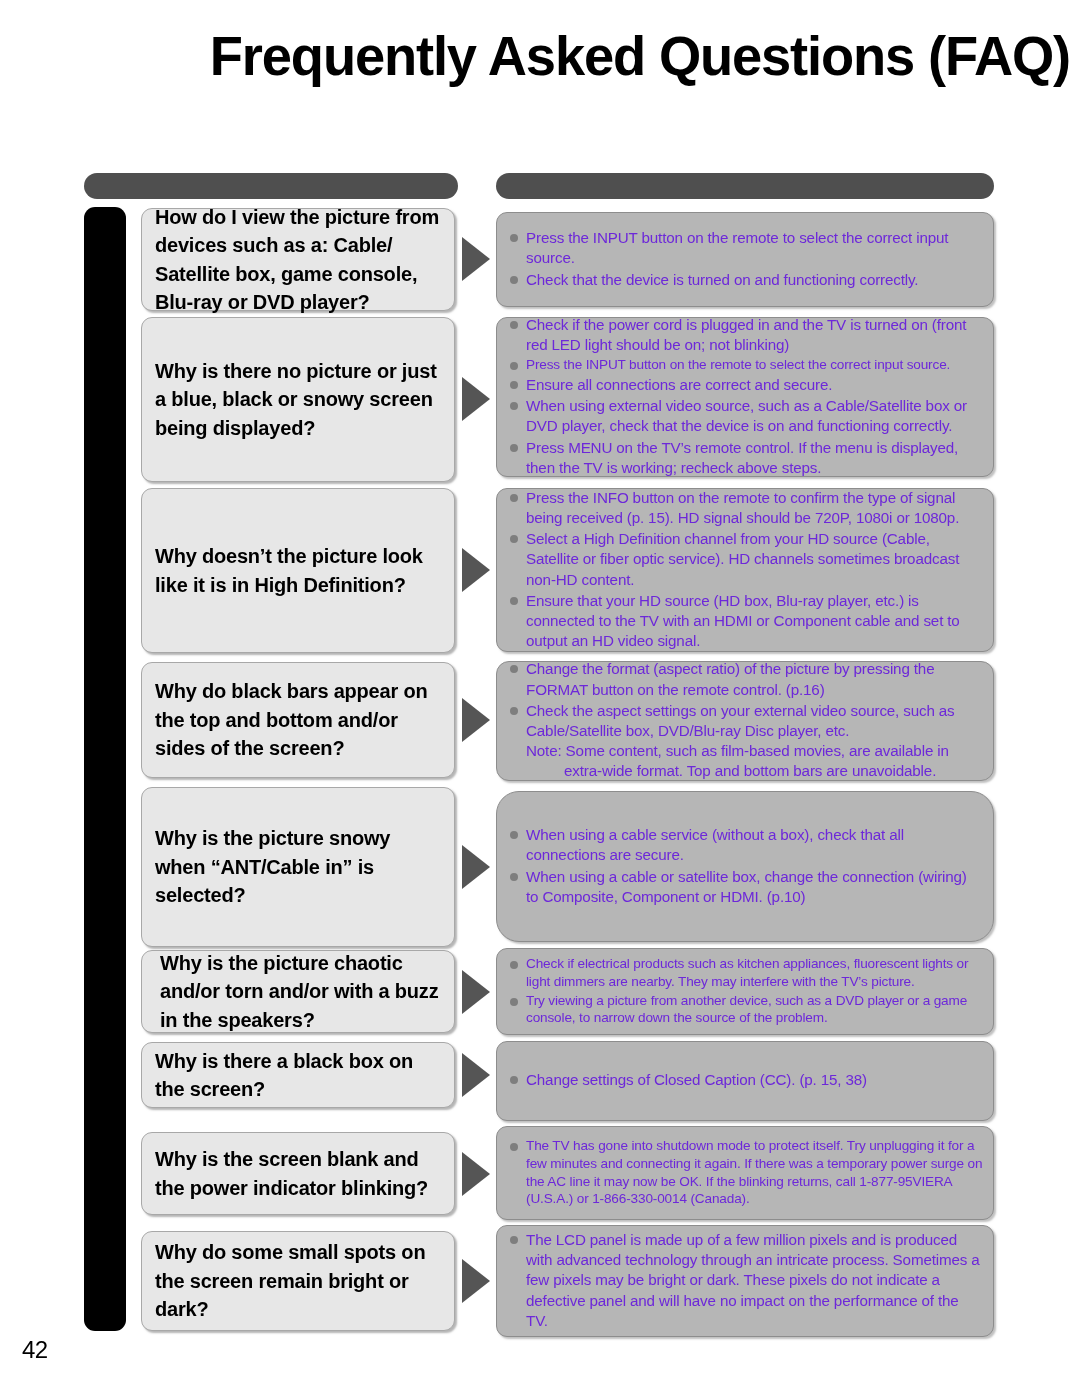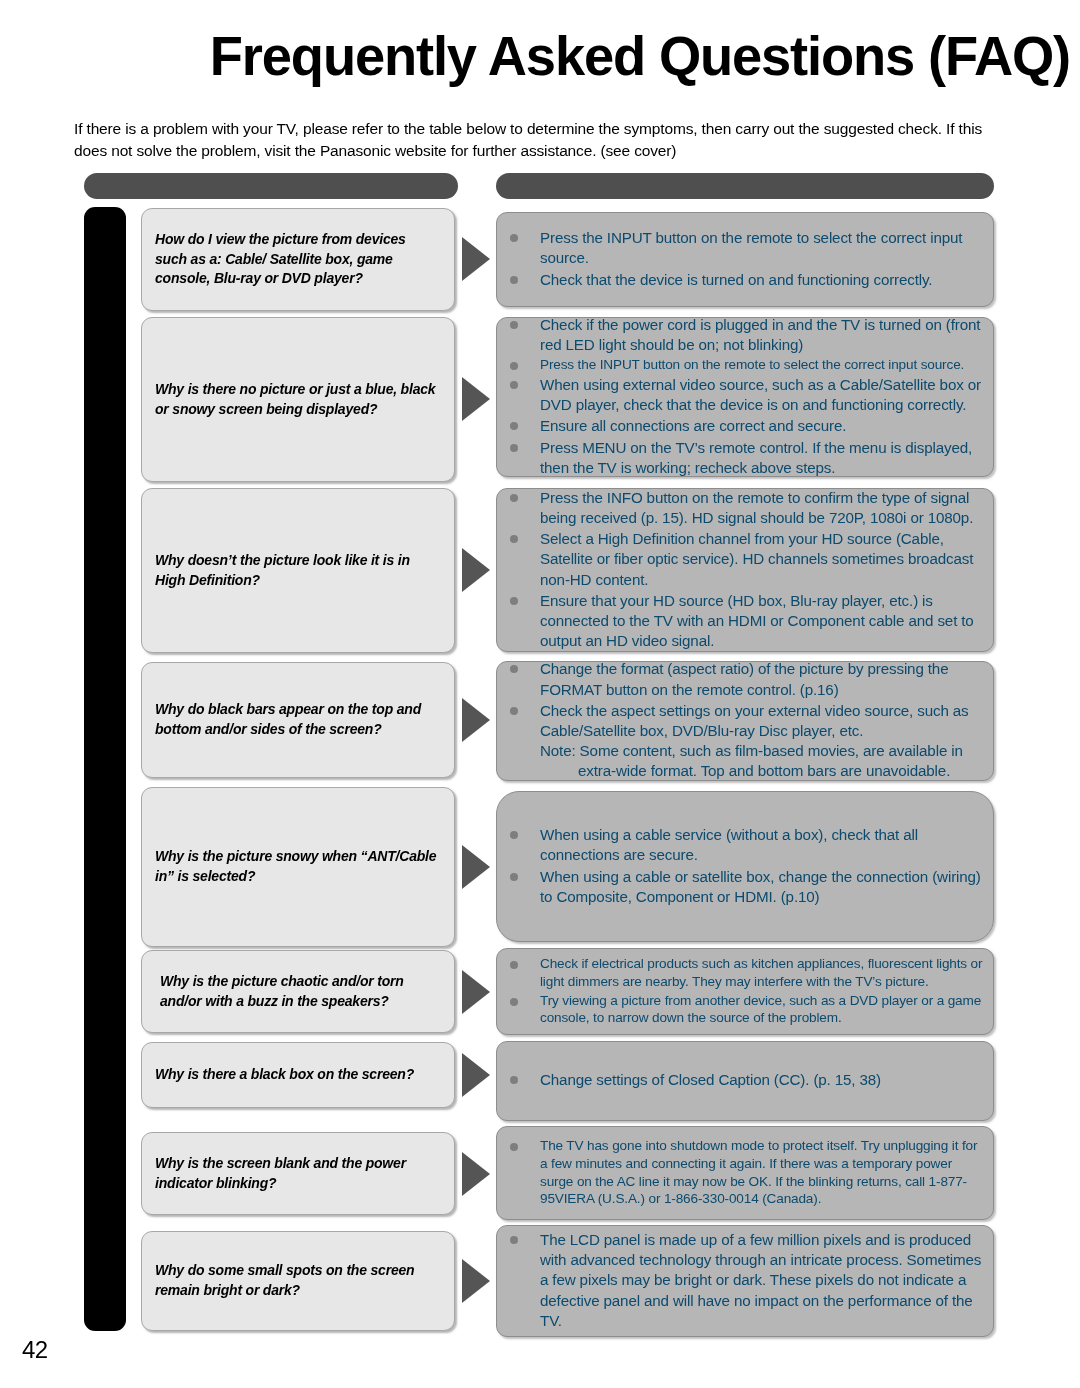--- a/index.html
+++ b/index.html
@@ -97,25 +97,24 @@
     width: 314px;
     background: #e7e7e7;
     border: 1.5px solid #a8a8a8;
     border-radius: 11px;
     box-shadow: 2px 2px 2px rgba(120,120,120,0.55);
     display: flex;
     align-items: center;
     padding: 10px 14px 10px 13px;
   }
   .q-text {
-    font-size: 14px;
+    font-size: 20px;
     font-weight: bold;
     line-height: 1.42;
     letter-spacing: -0.2px;
-    font-style: italic;
   }
 
   
   .arrow {
     position: absolute;
     left: 462px;
     width: 0;
     height: 0;
     border-top: 22px solid transparent;
     border-bottom: 22px solid transparent;
@@ -148,22 +147,21 @@
     height: 8px;
     border-radius: 50%;
     background: #7e7e7e;
     margin: 6px 8px 0 4px;
   }
   .bullet-text {
     flex: 1 1 auto;
     font-size: 15.2px;
     line-height: 1.33;
     letter-spacing: -0.15px;
-    color: #0c4a6e;
-    margin-left: 14px;
+    color: #6d28d9;
   }
   .bullet-text.small {
     font-size: 13.6px;
     line-height: 1.3;
   }
   .note-line {
     display: block;
   }
   .note-line.indent {
     padding-left: 38px;
@@ -178,21 +176,20 @@
     letter-spacing: -0.5px;
   }
 </style>
 </head>
 <body>
 
 <div class="page">
 
   <h1 class="page-title">Frequently Asked Questions (FAQ)</h1>
 
-  <p class="intro">If there is a problem with your TV, please refer to the table below to determine the symptoms, then carry out the suggested check. If this does not solve the problem, visit the Panasonic website for further assistance. (see cover)</p>
 
   <div class="hdr-bar left"></div>
   <div class="hdr-bar right"></div>
 
   <div class="page-tab"></div>
 
   <div class="rows" id="rows">
       <div class="row">
         <div class="q-box" style="top: 208px; height: 103px;">
           <div class="q-text">How do I view the picture from devices such as a: Cable/ Satellite box,  game console, Blu-ray or DVD player?</div>
@@ -218,25 +215,25 @@
           <div class="bullet-row">
             <span class="dot"></span>
             <div class="bullet-text"><span>Check if the power cord is plugged in and the TV is turned on (front red LED light should be on; not blinking)</span></div>
           </div>
           <div class="bullet-row">
             <span class="dot"></span>
             <div class="bullet-text small"><span>Press the INPUT button on the remote to select the correct input source.</span></div>
           </div>
           <div class="bullet-row">
             <span class="dot"></span>
+            <div class="bullet-text"><span>Ensure all connections are correct and secure.</span></div>
+          </div>
+          <div class="bullet-row">
+            <span class="dot"></span>
             <div class="bullet-text"><span>When using external video source, such as a Cable/Satellite box or DVD player, check that the device is on and functioning correctly.</span></div>
-          </div>
-          <div class="bullet-row">
-            <span class="dot"></span>
-            <div class="bullet-text"><span>Ensure all connections are correct and secure.</span></div>
           </div>
           <div class="bullet-row">
             <span class="dot"></span>
             <div class="bullet-text"><span>Press MENU on the TV’s remote control. If the menu is displayed, then the TV is working; recheck above steps.</span></div>
           </div>
         </div>
       </div>
       <div class="row">
         <div class="q-box" style="top: 488px; height: 165px;">
           <div class="q-text">Why doesn’t the picture look like it is in High Definition?</div>
@@ -255,21 +252,21 @@
             <span class="dot"></span>
             <div class="bullet-text"><span>Ensure that your HD source (HD box, Blu-ray player, etc.) is connected to the TV with an HDMI or Component cable and set to output an HD video signal.</span></div>
           </div>
         </div>
       </div>
       <div class="row">
         <div class="q-box" style="top: 662px; height: 116px;">
           <div class="q-text">Why do black bars appear on the top and bottom and/or sides of the screen?</div>
         </div>
         <div class="arrow" style="top: 698px;"></div>
-        <div class="a-box" style="top: 661px; height: 120px;">
+        <div class="a-box" style="top: 661px; height: 120px; border-radius: 13px;">
           <div class="bullet-row">
             <span class="dot"></span>
             <div class="bullet-text"><span>Change the format (aspect ratio) of the picture by pressing the FORMAT button on the remote control. (p.16)</span></div>
           </div>
           <div class="bullet-row">
             <span class="dot"></span>
             <div class="bullet-text"><span>Check the aspect settings on your external video source, such as Cable/Satellite box, DVD/Blu-ray Disc player, etc.</span><span class="note-line">Note: Some content, such as film-based movies, are available in</span><span class="note-line indent">extra-wide format. Top and bottom bars are unavoidable.</span></div>
           </div>
         </div>
       </div>

